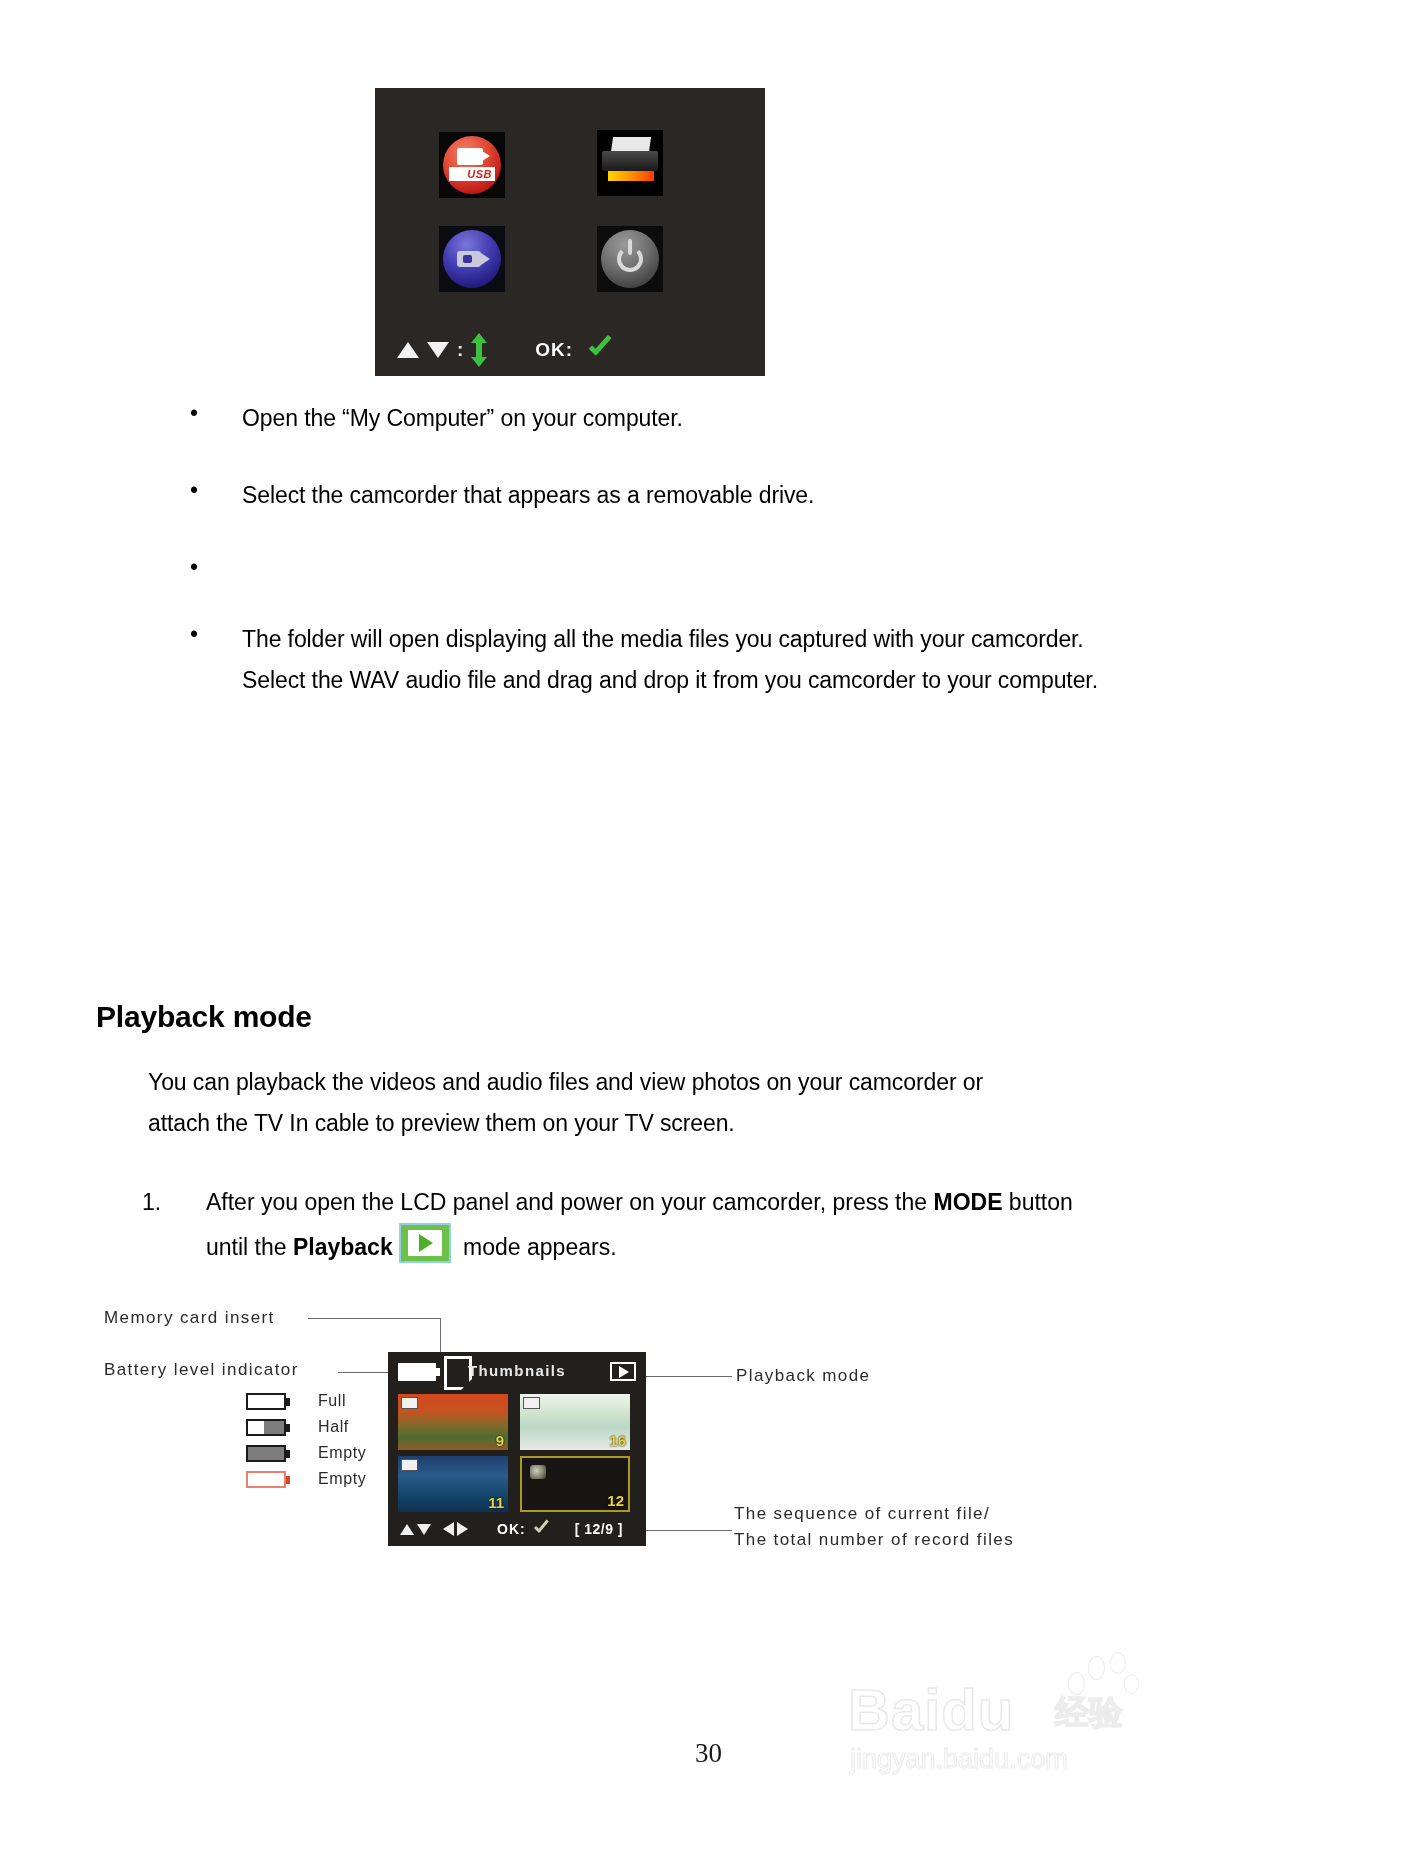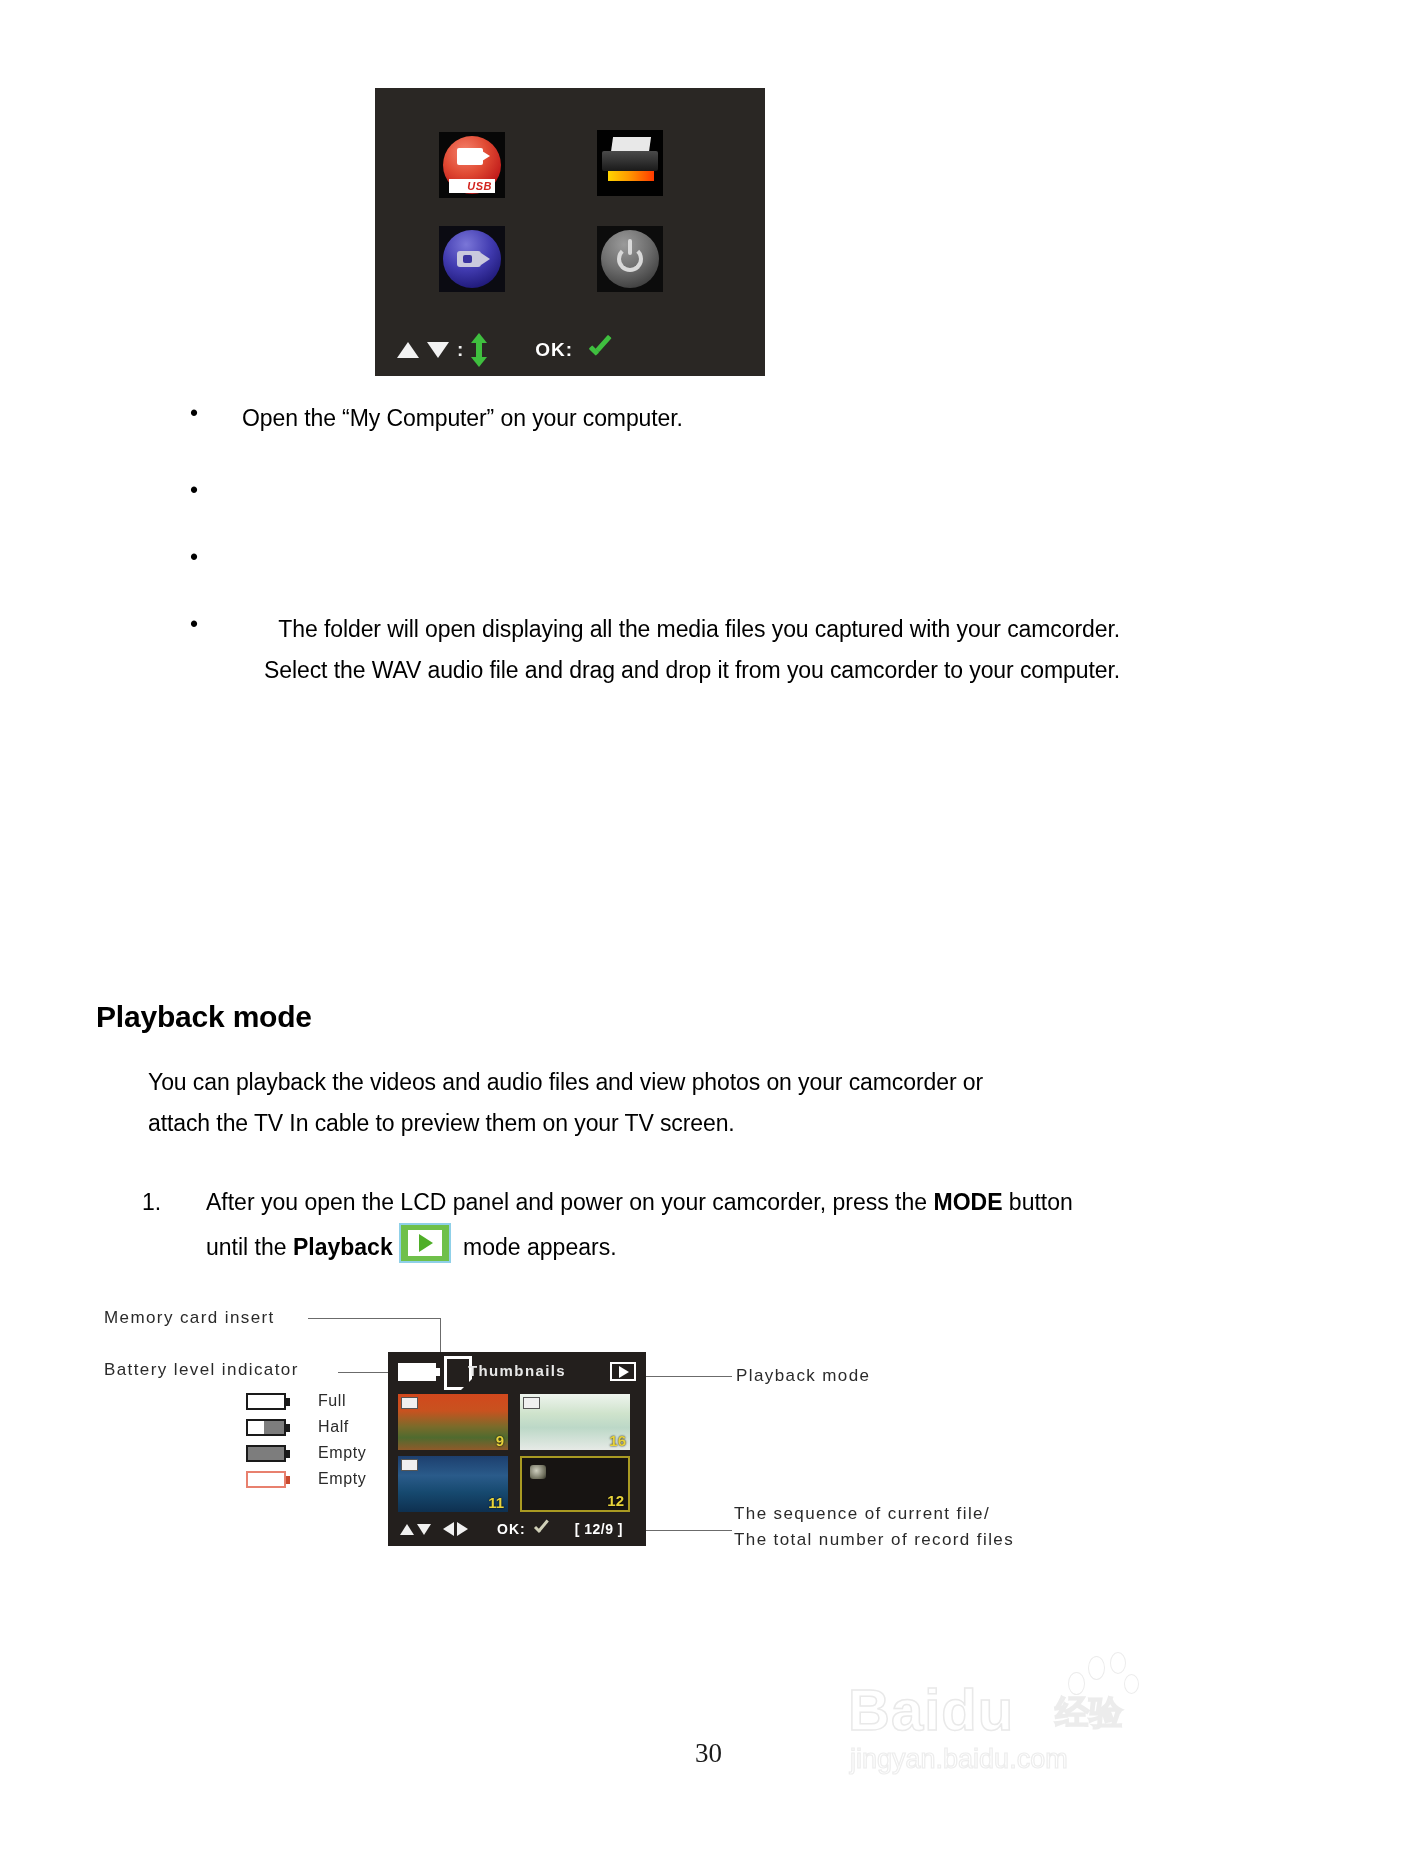--- a/index.html
+++ b/index.html
@@ -41,21 +41,20 @@
   }
   .ball-usb .usbcam:after{
     content:""; position:absolute; right:-7px; top:3px;
     border-left:8px solid #fff; border-top:5px solid transparent; border-bottom:5px solid transparent;
   }
   .ball-usb .usbtxt{
     position:absolute; left:6px; top:31px; width:46px; height:14px;
     background:#fff; color:#d2241e; font-weight:bold; font-style:italic;
     font-size:11px; line-height:14px; text-align:right; padding-right:3px;
     letter-spacing:0.5px;
-    margin-top:12px;
   }
   .ball-cam{
     background:radial-gradient(circle at 40% 25%, #7a76d8 0%, #413bb0 45%, #201a7a 80%, #120d4a 100%);
   }
   .ball-cam .camglyph{
     position:absolute; left:14px; top:21px; width:24px; height:16px;
     background:#c9c9dd; border-radius:3px;
   }
   .ball-cam .camglyph:after{
     content:""; position:absolute; right:-9px; top:2px;
@@ -107,21 +106,21 @@
   .updown .ad{ position:absolute; left:0; bottom:0; width:0;height:0;border-left:8px solid transparent;border-right:8px solid transparent;border-top:10px solid #3fbf3f; }
   .oklbl{ color:#fff; font-weight:bold; font-size:19px; letter-spacing:1px; margin-left:42px; }
   .check{ display:inline-block; width:26px; height:26px; position:relative; margin-left:8px;}
   .check:before{ content:""; position:absolute; left:2px; top:11px; width:10px; height:5px; background:#3fbf3f; transform:rotate(45deg); border-radius:1px;}
   .check:after{ content:""; position:absolute; left:7px; top:4px; width:19px; height:5px; background:#3fbf3f; transform:rotate(-48deg); border-radius:1px;}
 
   
   .bullets{ position:absolute; left:190px; top:398px; width:930px; }
   .bullet-row{ display:flex; margin-bottom:36px; }
   .bullet-dot{ width:52px; flex:none; font-size:23px; line-height:31px; }
-  .bullet-text{ font-size:23px; line-height:41px; letter-spacing:-0.1px;text-align:right; }
+  .bullet-text{ font-size:23px; line-height:41px; letter-spacing:-0.1px; }
 
   .h-playback{
     position:absolute; left:96px; top:1000px;
     font-size:30px; font-weight:bold; letter-spacing:-0.2px;
   }
   .para{
     position:absolute; left:148px; top:1062px; width:900px;
     font-size:23px; line-height:41px; letter-spacing:-0.1px;
   }
   .step{
@@ -307,20 +306,21 @@
   </div>
 </div>
 
 <div class="bullets">
   <div class="bullet-row">
     <span class="bullet-dot">•</span>
     <span class="bullet-text">Open the “My Computer” on your computer.</span>
   </div>
   <div class="bullet-row">
     <span class="bullet-dot">•</span>
+    <span class="bullet-text">Select the camcorder that appears as a removable drive.</span>
   </div>
   <div class="bullet-row">
     <span class="bullet-dot">•</span>
   </div>
   <div class="bullet-row">
     <span class="bullet-dot">•</span>
     <span class="bullet-text">The folder will open displaying all the media files you captured with your camcorder. Select the WAV audio file and drag and drop it from you camcorder to your computer.</span>
   </div>
 </div>
 

